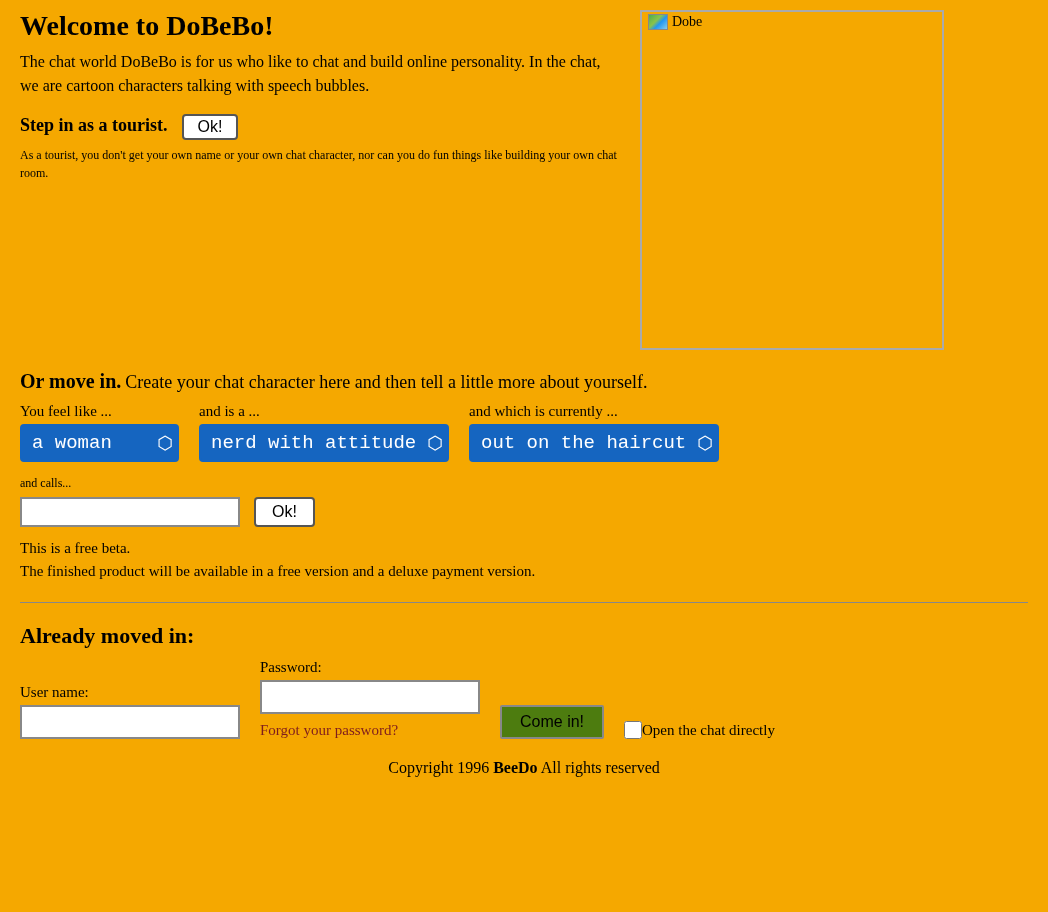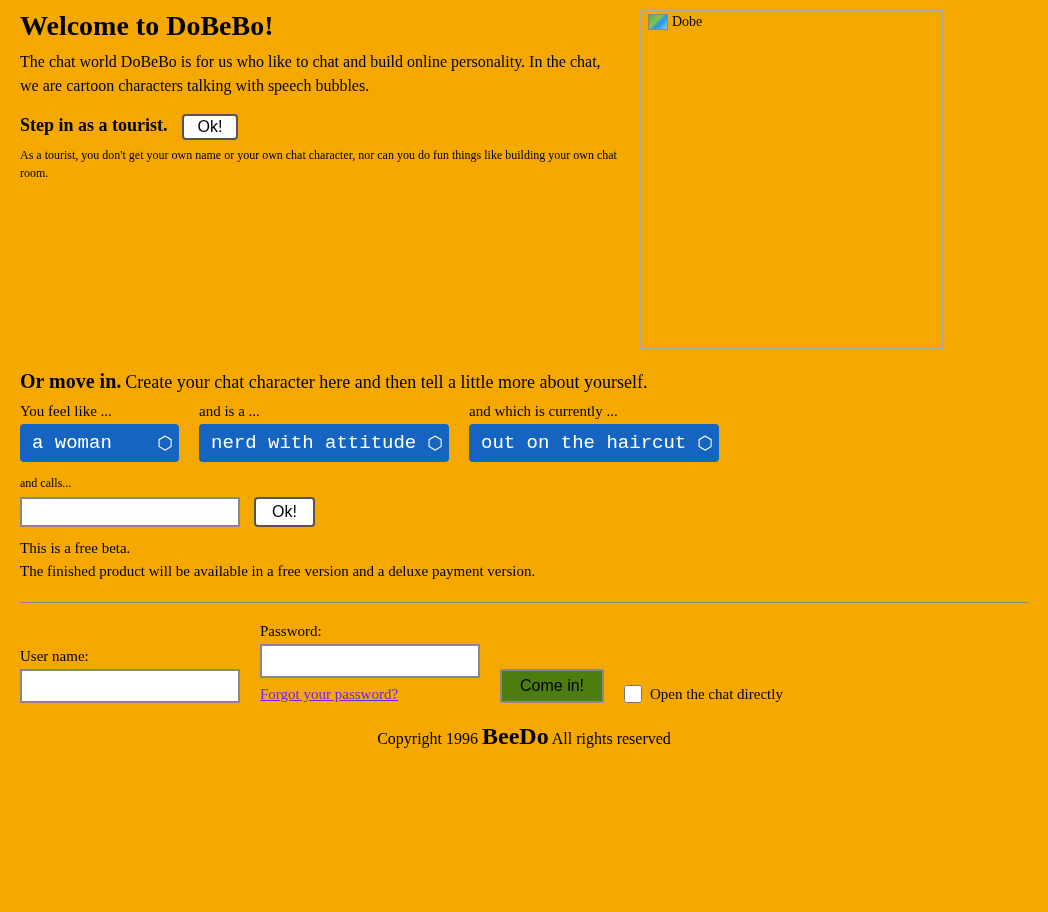--- a/index.html
+++ b/index.html
@@ -264,52 +264,50 @@
       font-size: 16px;
       cursor: pointer;
       border-radius: 2px;
       margin-top: 18px;
     }
 
     .open-chat-group {
       display: flex;
       flex-direction: row;
       align-items: center;
-      gap: 8px;
       margin-top: 18px;
     }
 
     .open-chat-checkbox {
       width: 18px;
       height: 18px;
       cursor: pointer;
     }
 
     .open-chat-label {
       font-size: 15px;
     }
 
     .forgot-link {
-      color: #6d28d9;
-      font-size: 15px;
-      text-decoration: underline;
+      color: #7f1d1d;
+      font-size: 15px;
       cursor: pointer;
       margin-top: 4px;
       display: inline-block;
     }
 
     .copyright {
       text-align: center;
       font-size: 16px;
       margin-top: 20px;
       padding-bottom: 20px;
     }
 
     .copyright-bold {
-      font-size: 24px;
+      font-size: 16px;
       font-weight: bold;
     }
 
     .select-nerd {
       min-width: 200px;
     }
 
     .select-haircut {
       min-width: 240px;
     }
@@ -396,20 +394,21 @@
 
     <div class="beta-text">
       <div>This is a free beta.</div>
       <div>The finished product will be available in a free version and a deluxe payment version.</div>
     </div>
   </div>
 
   <hr class="divider">
 
   <div class="login-section">
+    <div class="login-title">Already moved in:</div>
 
     <div class="login-row">
 
       <div class="login-group">
         <label class="login-label">User name:</label>
         <input class="login-input" type="text" style="">
       </div>
 
       <div class="login-group">
         <label class="login-label">Password:</label>

